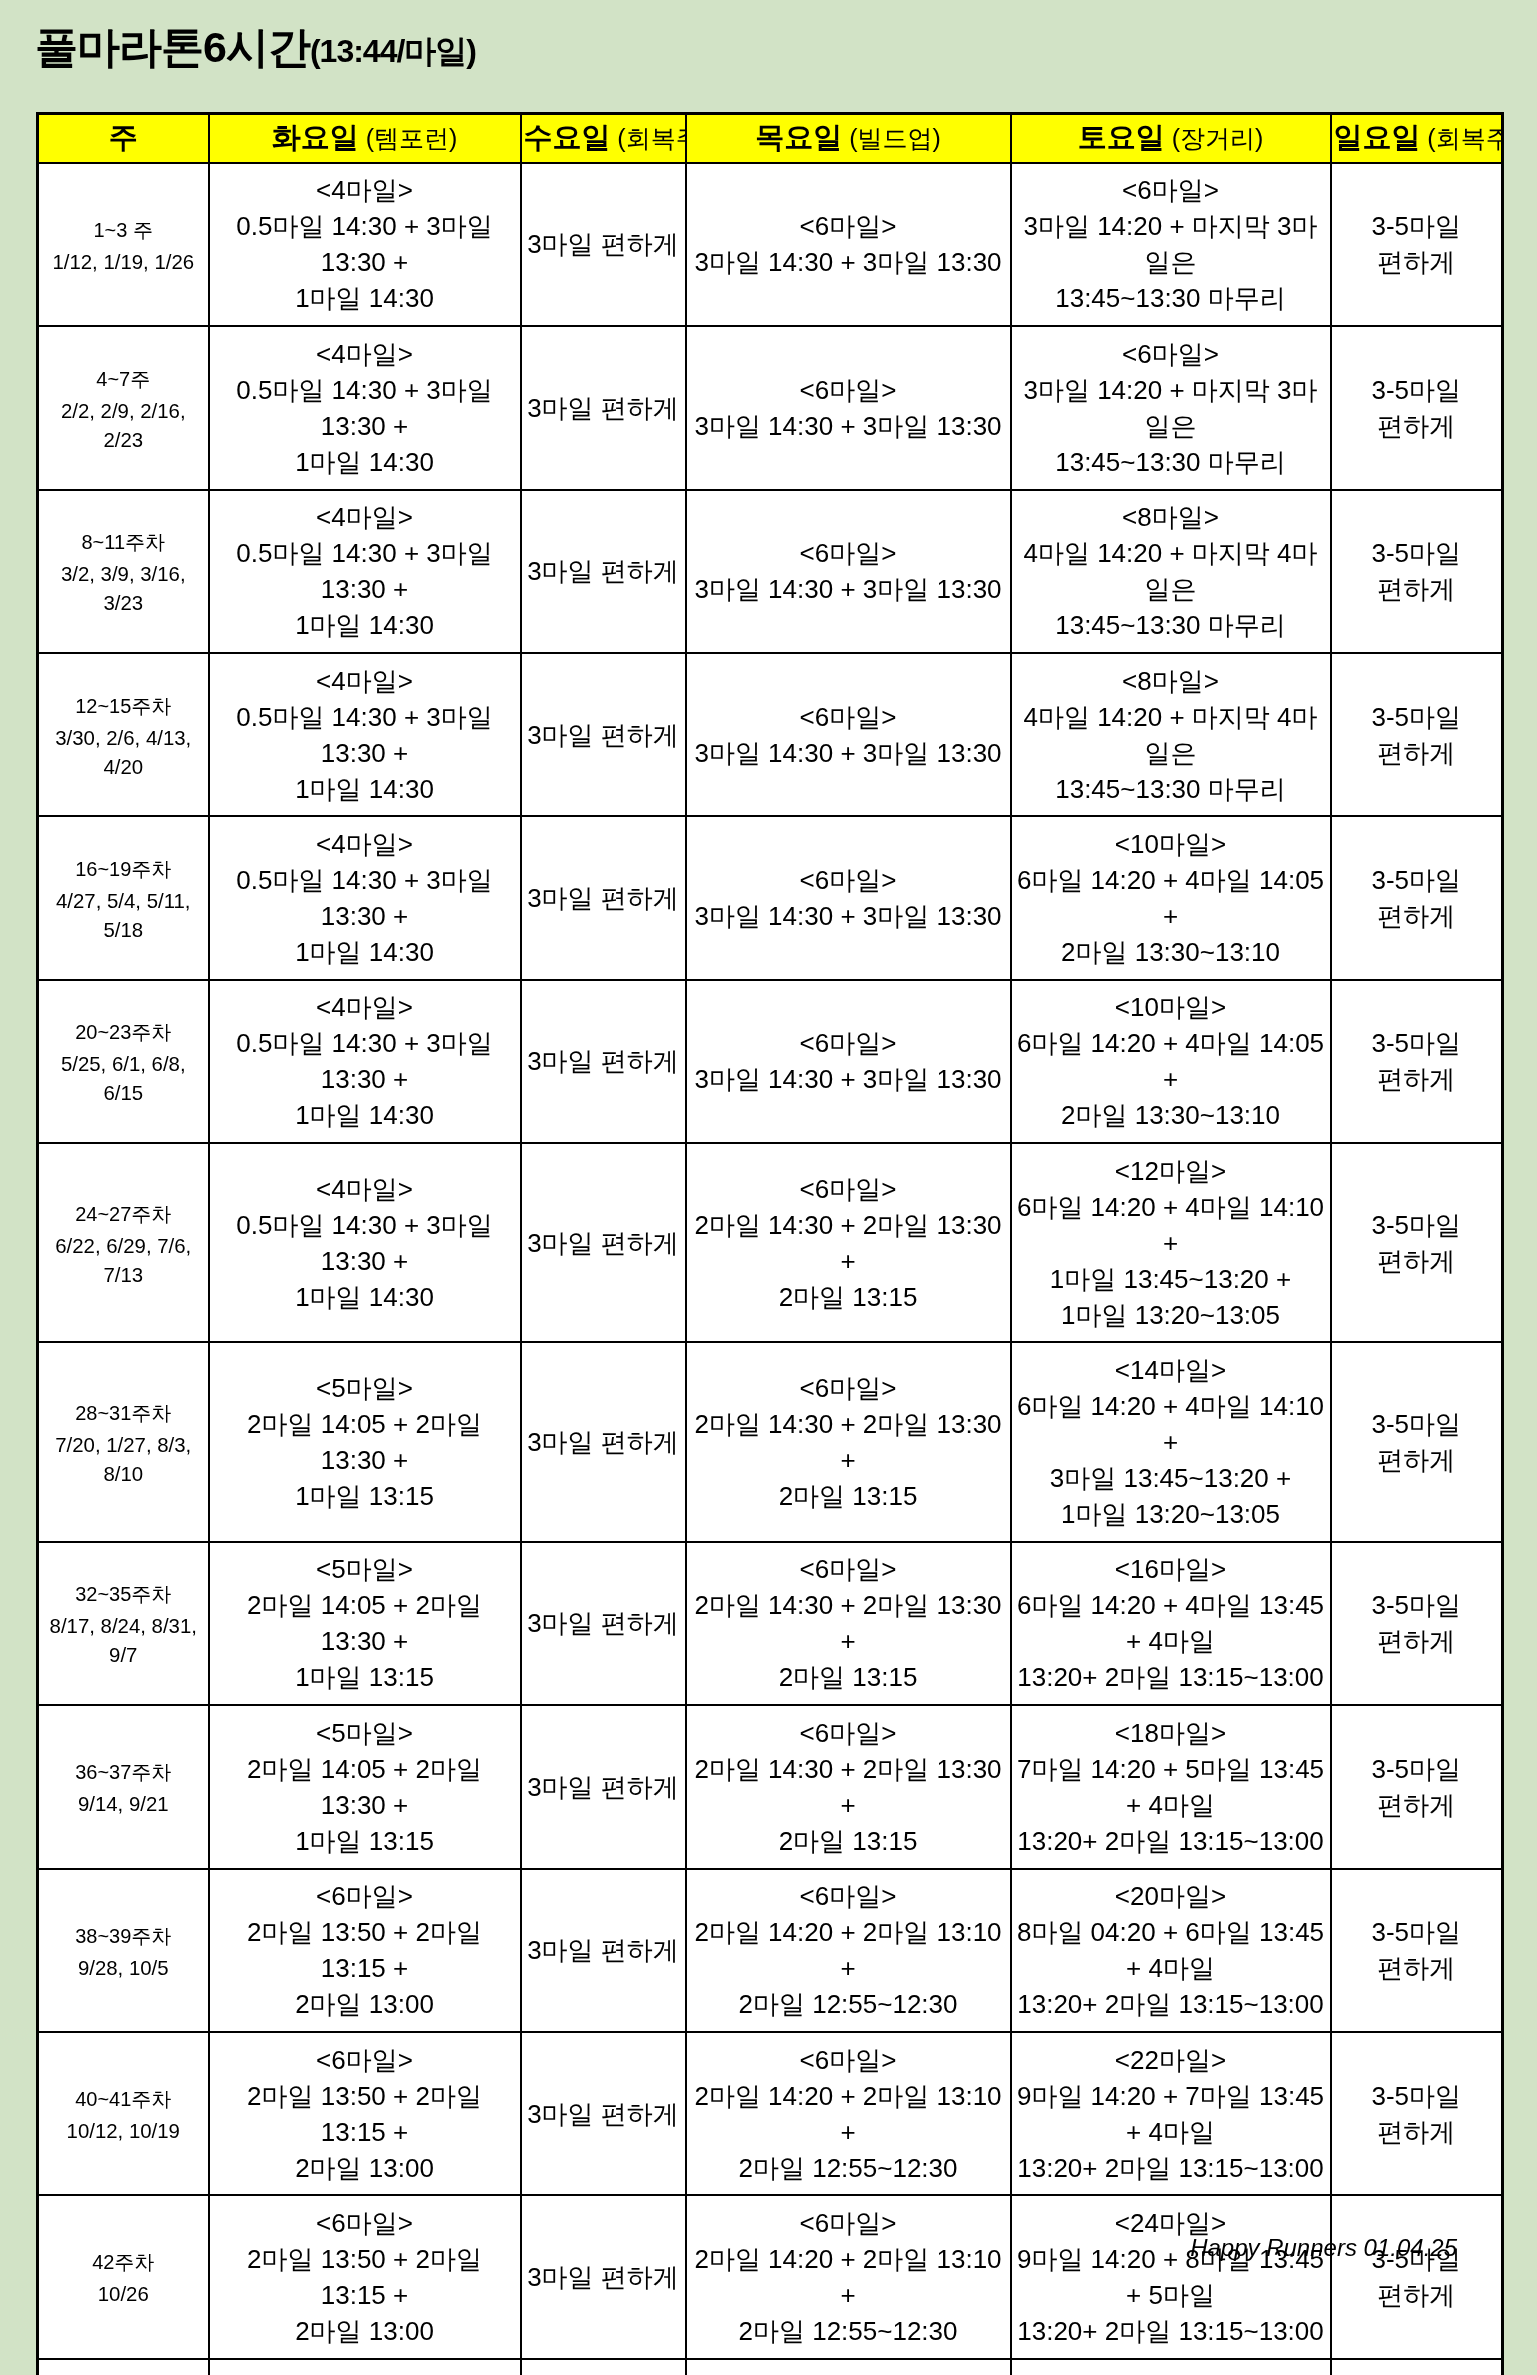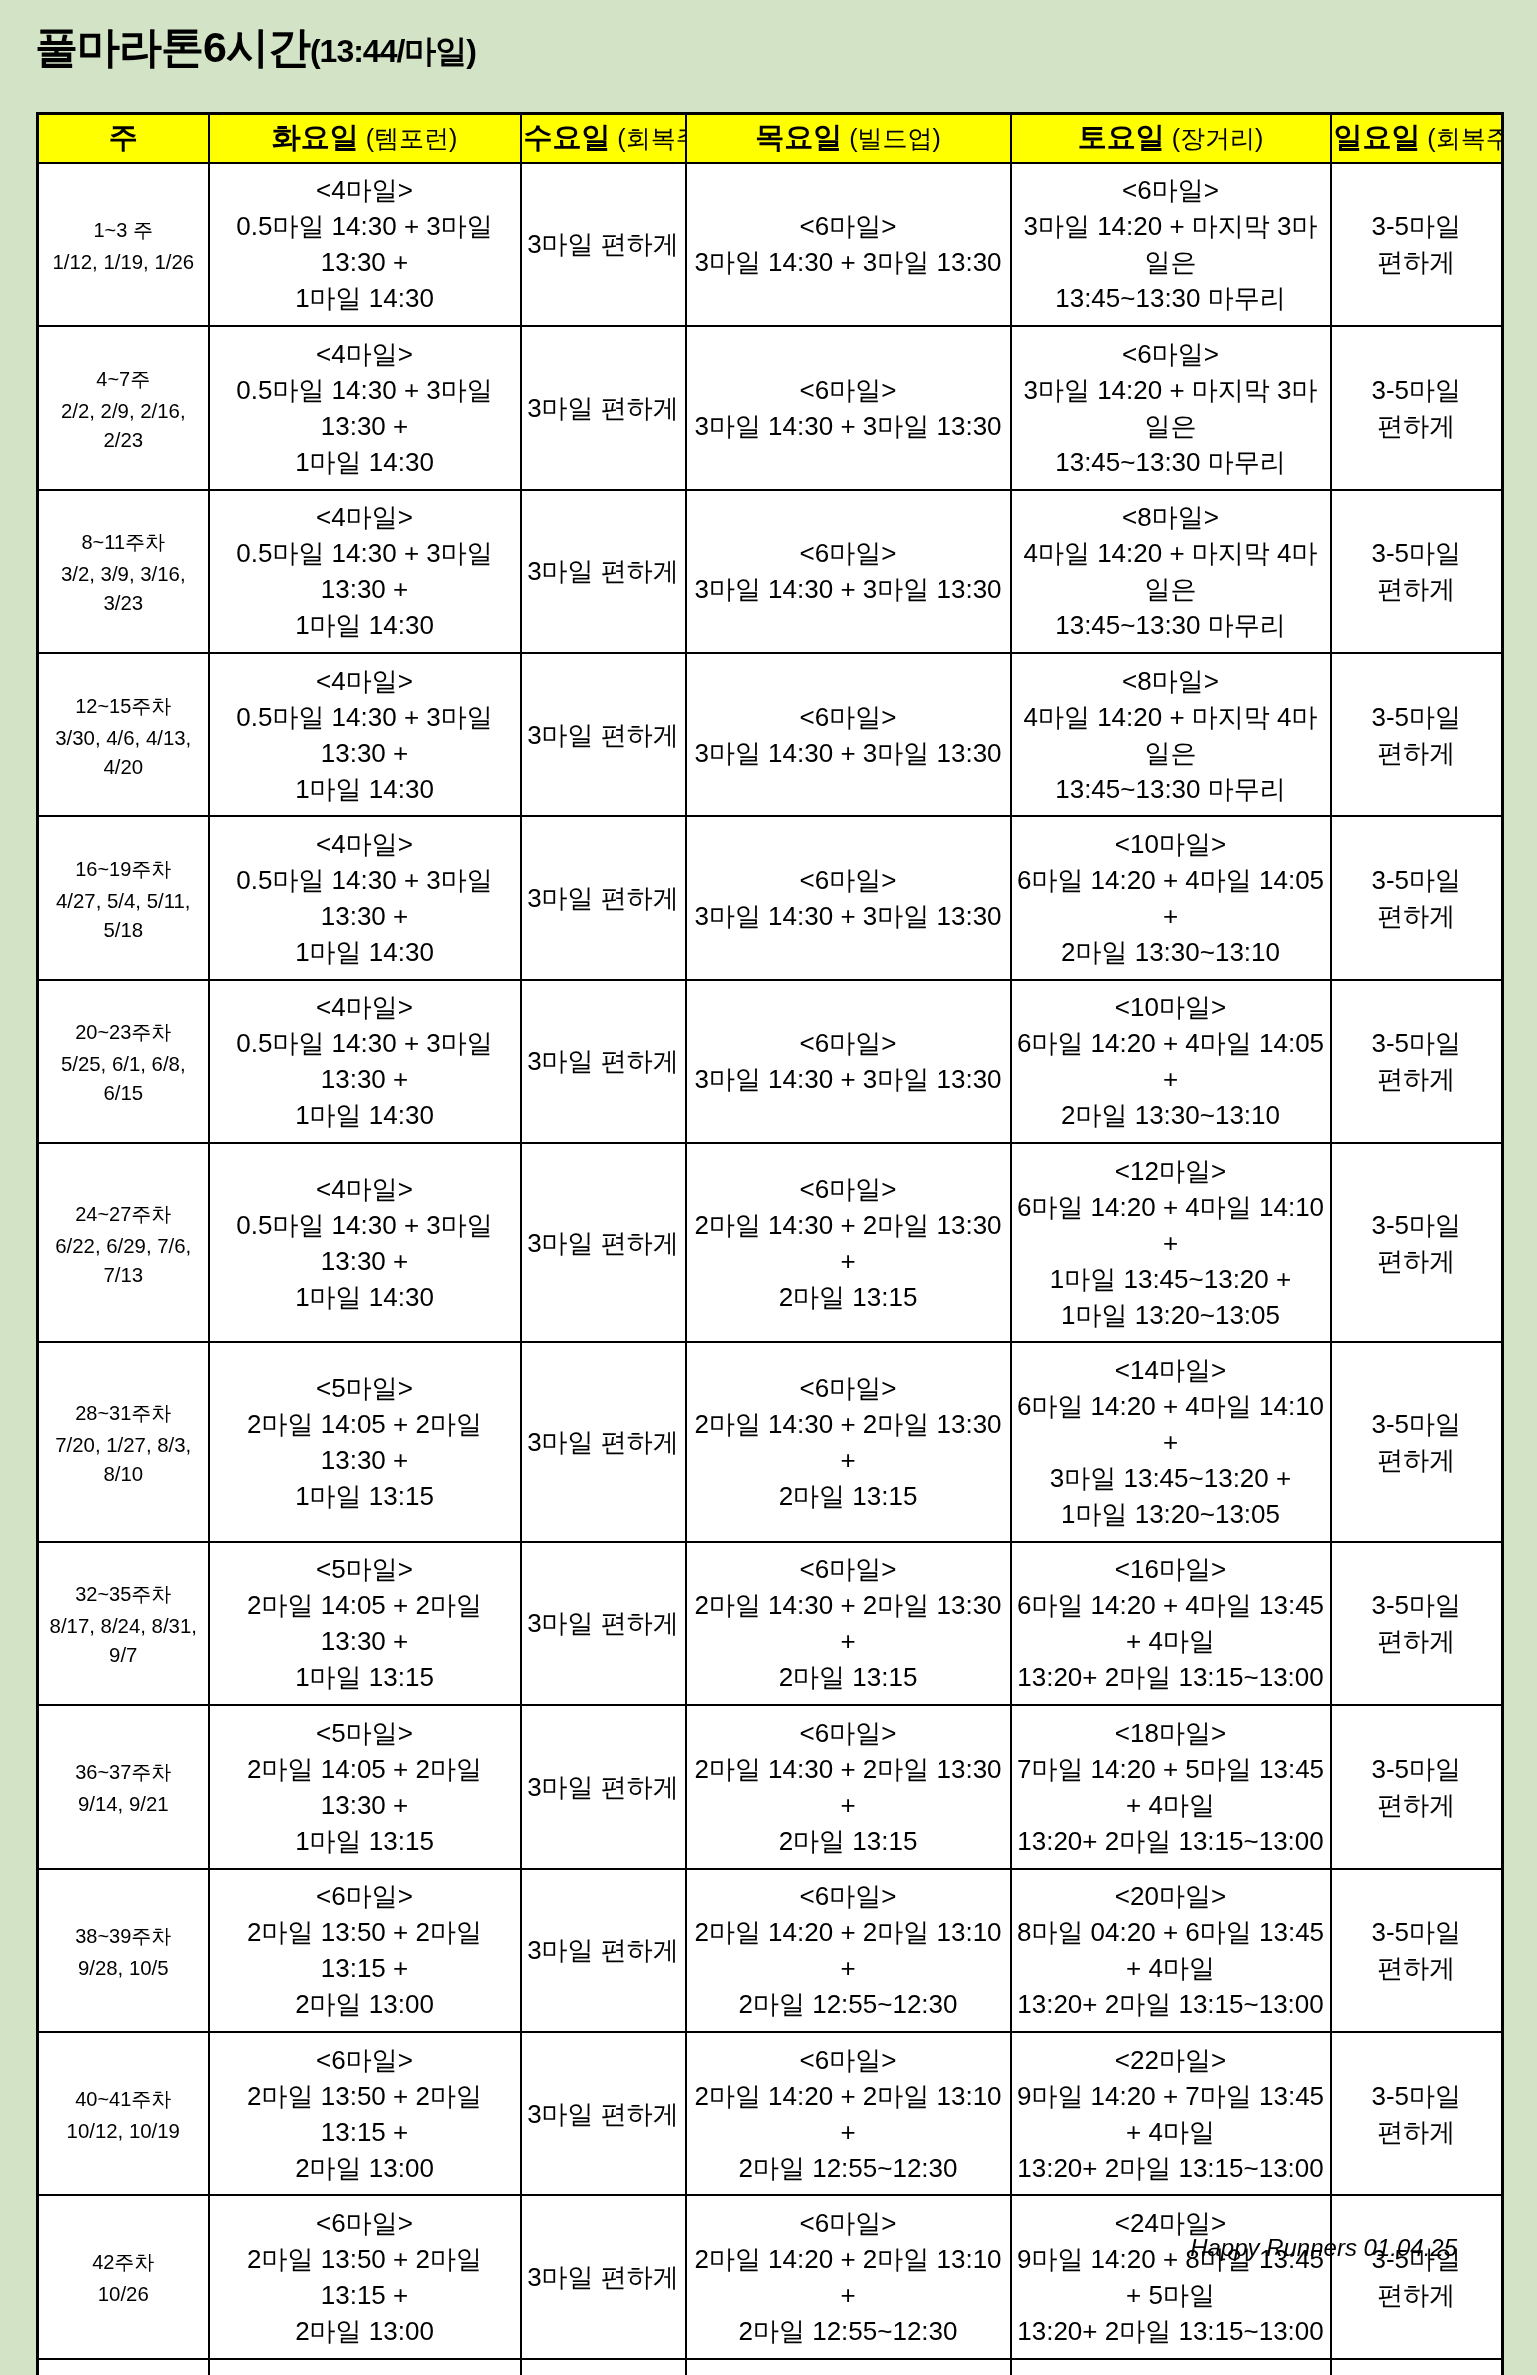--- a/index.html
+++ b/index.html
@@ -170,21 +170,21 @@
             <div>13:45~13:30 마무리</div>
           </td>
           <td>
             <div>3-5마일</div>
             <div>편하게</div>
           </td>
         </tr>
         <tr>
           <td>
             <div class="week-title">12~15주차</div>
-            <div class="week-dates">3/30, 4/6, 4/13,</div>
+            <div class="week-dates">3/30, 2/6, 4/13,</div>
             <div class="week-dates">4/20</div>
           </td>
           <td>
             <div>&lt;4마일&gt;</div>
             <div>0.5마일 14:30 + 3마일 13:30 +</div>
             <div>1마일 14:30</div>
           </td>
           <td>
             <div>3마일 편하게</div>
           </td>

